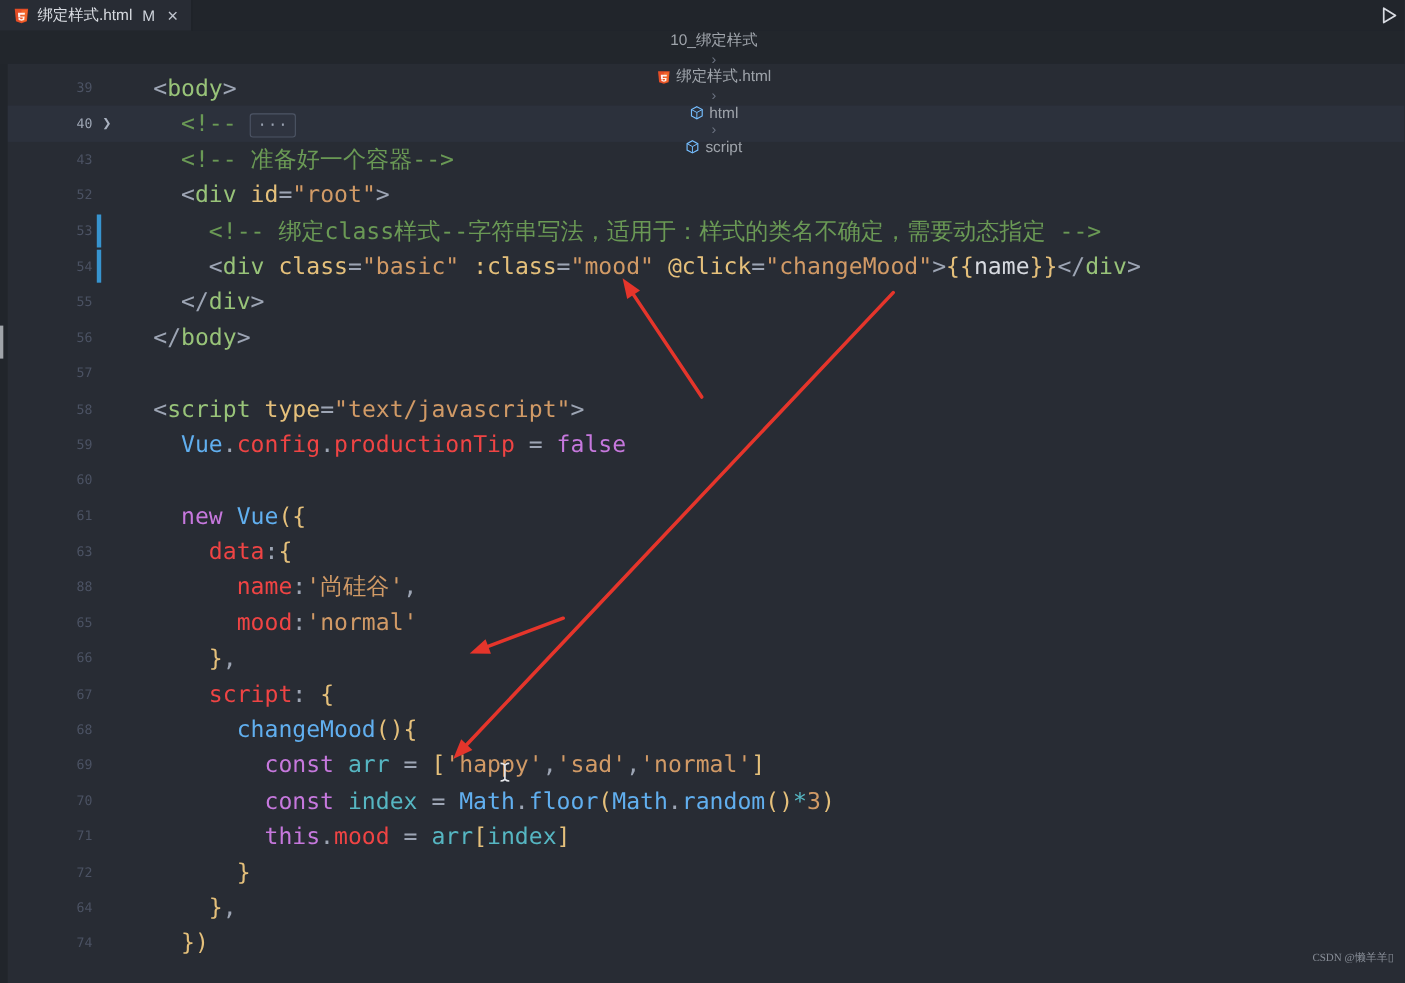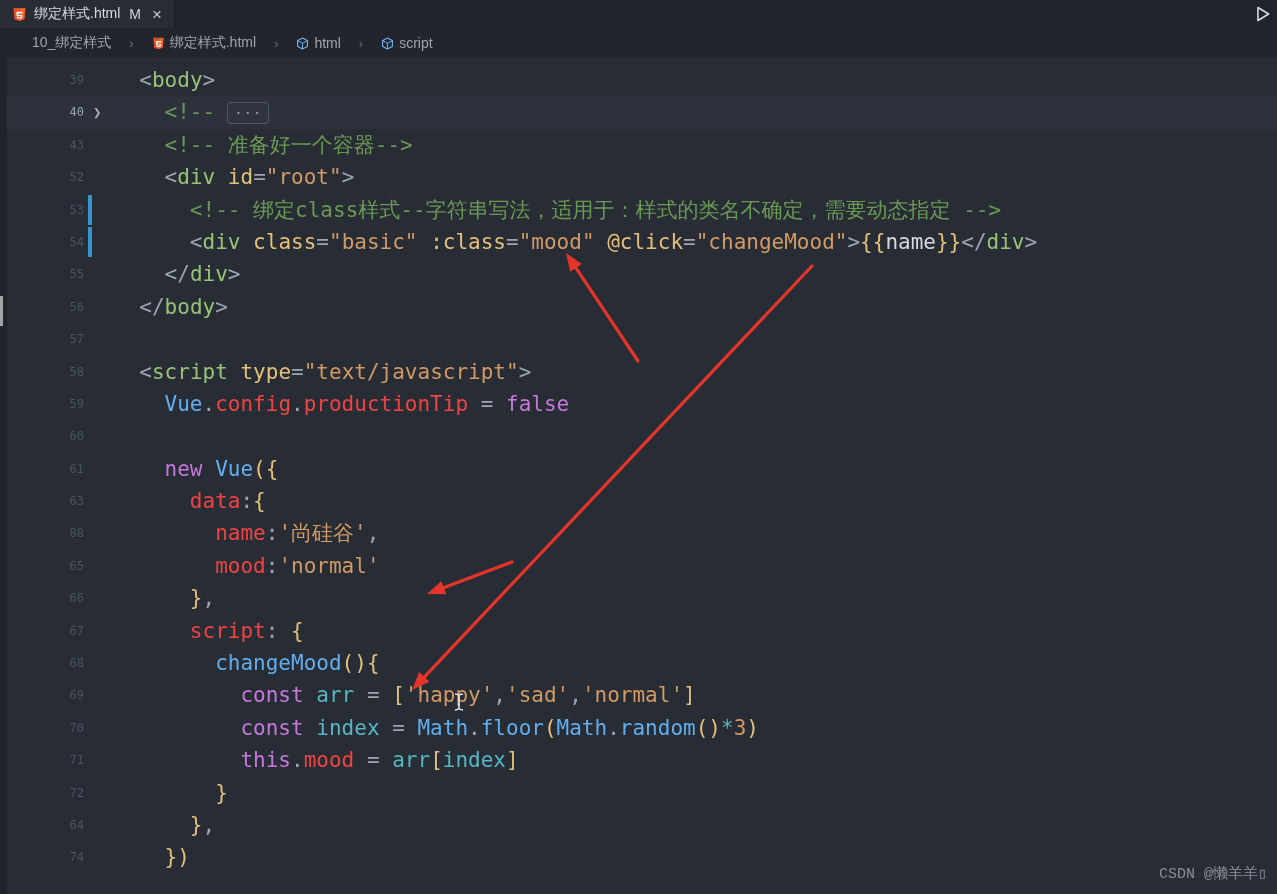--- a/index.html
+++ b/index.html
@@ -26,22 +26,22 @@
   }
   .tab-label{color:#d7dae0;}
   .tab-modified{color:#cfd4dc;margin-left:2px;}
   .tab-close{color:#c0c5ce;font-size:17px;line-height:1;margin-left:4px;}
   .file-icon svg{display:block;}
   .run-btn{position:absolute;right:5px;top:5px;width:18px;height:18px;cursor:pointer;}
   
   .breadcrumbs{
     position:absolute;top:28px;left:0;right:0;height:30px;
     background:var(--breadcrumb-bg);display:flex;align-items:center;
-    padding-left:32px;gap:18px;color:#9fa4ab;
-    font-family:"Liberation Sans",sans-serif;font-size:14px;z-index:4;
+    padding-left:21px;gap:0;color:#9fa4ab;
+    font-family:"Liberation Sans",sans-serif;font-size:14px;z-index:4;flex-direction:column;
   }
   .bc-item{display:inline-flex;align-items:center;gap:5px;cursor:pointer;}
   .bc-chev{color:#6b7280;font-size:13px;}
   .bc-icon svg{display:block;}
   
   .editor{
     position:absolute;top:58px;left:0;right:0;bottom:0;overflow:hidden;
     background:var(--editor-bg);padding-top:6px;z-index:1;
   }
   .row{display:flex;height:32.4px;width:100%;}
@@ -61,21 +61,21 @@
     vertical-align:middle;letter-spacing:1px;
   }
   
   .left-rail{position:absolute;left:0;top:58px;bottom:0;width:7px;background:var(--bar-bg);z-index:3;}
   .rail-marker{position:absolute;left:0;top:238px;width:3px;height:30px;background:#d7dae0;opacity:.7;}
   
   .overlay{position:absolute;inset:0;z-index:10;pointer-events:none;}
   .cursor-ibeam{position:absolute;z-index:11;pointer-events:none;}
   .watermark{
     position:absolute;right:10px;top:864px;z-index:12;
-    color:rgba(214,220,231,0.55);font-family:Liberation Mono, monospace;font-size:15px;
+    color:rgba(214,220,231,0.55);font-family:Liberation Serif, serif;font-size:10px;
   }
 </style>
 <style>.tk-pl{color:#abb2bf}
 .tk-pu{color:#9da5b4}
 .tk-tag{color:#98c379}
 .tk-attr{color:#e5c07b}
 .tk-str{color:#d19a66}
 .tk-cm{color:#6a9955}
 .tk-kw{color:#c678dd}
 .tk-cls{color:#61afef}

